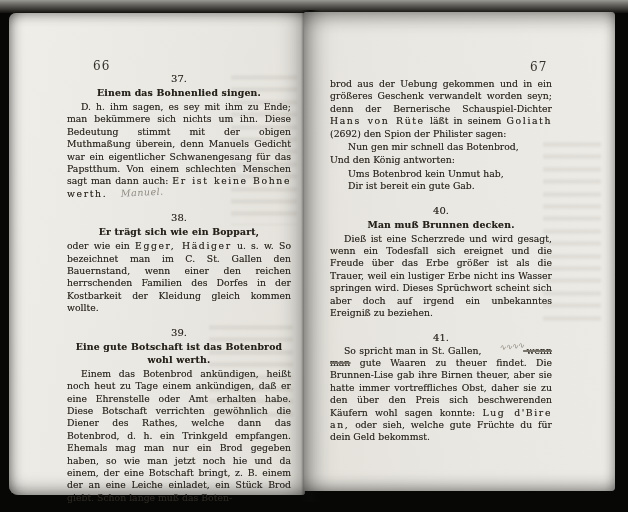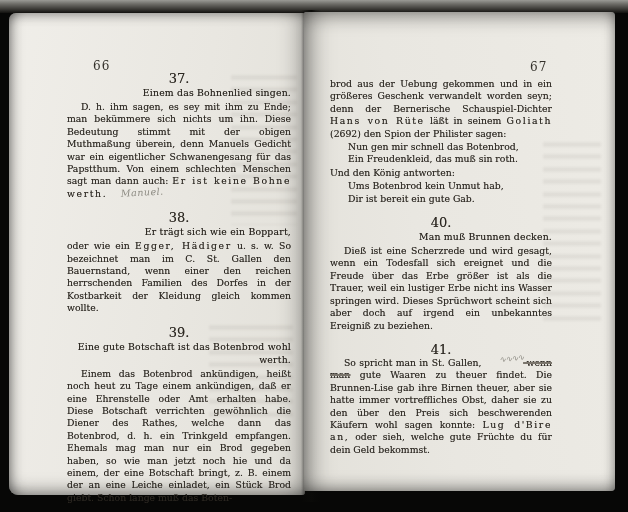--- a/index.html
+++ b/index.html
@@ -30,23 +30,23 @@
   .ghost-l2{right:12px;bottom:78px;width:84px;height:92px;}
   .ghost-r1{right:14px;top:130px;width:58px;height:180px;}
   
   .pagenum{position:absolute;font-size:12px;color:#33302a;letter-spacing:1px;}
   .pn-left{left:84px;top:46px;}
   .pn-right{left:226px;top:48px;}
   .content{position:absolute;color:#2c2822;font-size:9.3px;line-height:12.4px;
     text-shadow:0 0 .4px rgba(45,40,34,.55);}
   .content-left{left:58px;top:60px;width:224px;}
   .content-right{left:26px;top:66px;width:222px;}
-  .sec-num{text-align:center;margin:12px 0 1px 0;line-height:12px;font-size:13px;}
+  .sec-num{text-align:center;margin:12px 0 1px 0;line-height:12px;font-size:10px;}
   .content > .sec-num:first-child{margin-top:0;}
-  .heading{text-align:right;font-weight:normal;line-height:13px;margin:0 0 2px 0;
+  .heading{text-align:center;font-weight:bold;line-height:13px;margin:0 0 2px 0;
     color:#26221c;letter-spacing:.2px;}
   .para{margin:0;text-align:justify;}
   .para.indent{text-indent:14px;}
   .verse{margin:1px 0 1px 18px;}
   .verse-line{line-height:12.4px;}
   .seg-normal{}
   .seg-spaced{letter-spacing:1.6px;}
   .seg-strike{text-decoration:line-through;text-decoration-color:#7b766d;text-decoration-thickness:1.5px;}
   .seg-handwritten{color:#8d8b83;font-style:italic;letter-spacing:.5px;display:inline-block;
     transform:rotate(-3deg) translateY(-1px);font-size:9.5px;text-shadow:none;}
@@ -77,21 +77,20 @@
   </div>
 
   <div class="gutter"></div>
 
   <div class="page page-right">
     <div class="pagenum pn-right">67</div>
     <div class="content content-right" id="right-content">
         <p class="para"><span class="seg-normal">brod aus der Uebung gekommen und in ein größeres Geschenk verwandelt worden seyn; denn der Bernerische Schauspiel-Dichter </span><span class="seg-spaced">Hans von Rüte</span><span class="seg-normal"> läßt in seinem </span><span class="seg-spaced">Goliath</span><span class="seg-normal"> (2692) den Spion der Philister sagen:</span></p>
         <div class="verse">
           <div class="verse-line">Nun gen mir schnell das Botenbrod,</div>
-          <div class="verse-line">Ein Freudenkleid, das muß sin roth.</div>
         </div>
         <p class="para"><span class="seg-normal">Und den König antworten:</span></p>
         <div class="verse">
           <div class="verse-line">Ums Botenbrod kein Unmut hab,</div>
           <div class="verse-line">Dir ist bereit ein gute Gab.</div>
         </div>
         <div class="sec-num">40.</div>
         <div class="heading">Man muß Brunnen decken.</div>
         <p class="para indent"><span class="seg-normal">Dieß ist eine Scherzrede und wird gesagt, wenn ein Todesfall sich ereignet und die Freude über das Erbe größer ist als die Trauer, weil ein lustiger Erbe nicht ins Wasser springen wird. Dieses Sprüchwort scheint sich aber doch auf irgend ein unbekanntes Ereigniß zu beziehen.</span></p>
         <div class="sec-num">41.</div>

